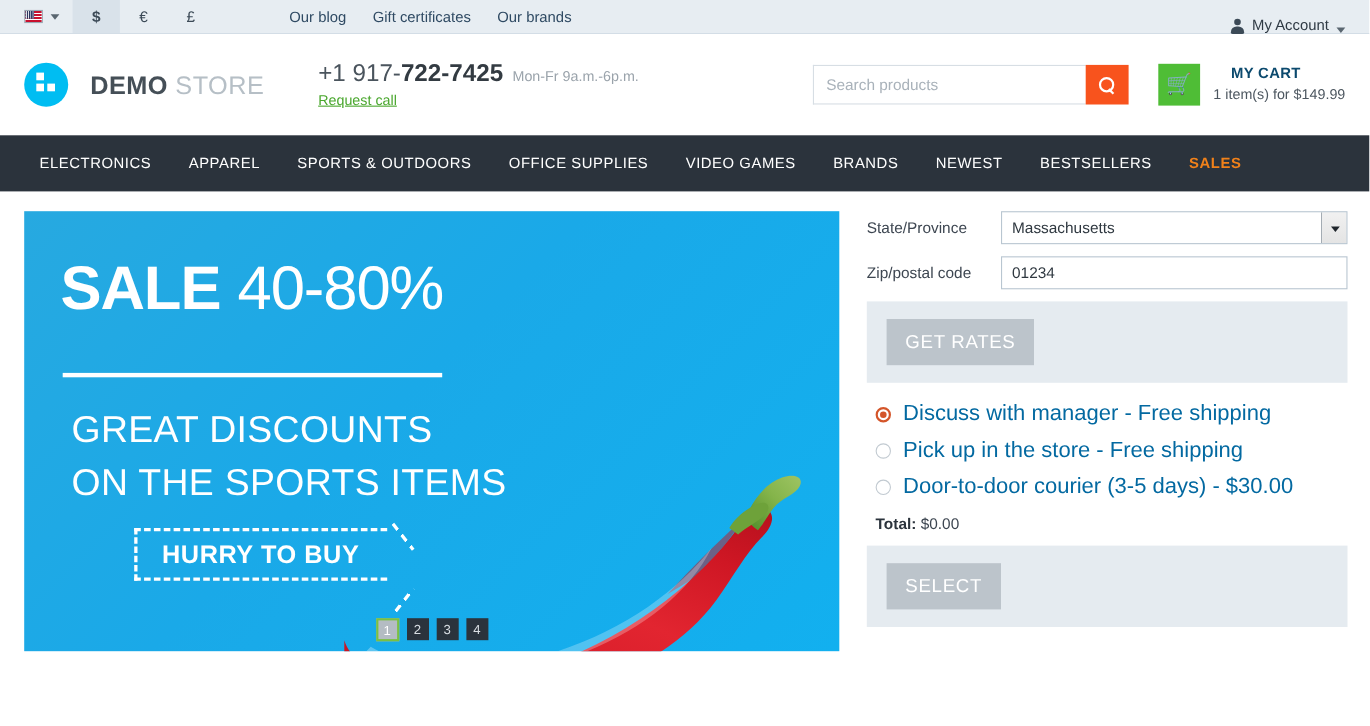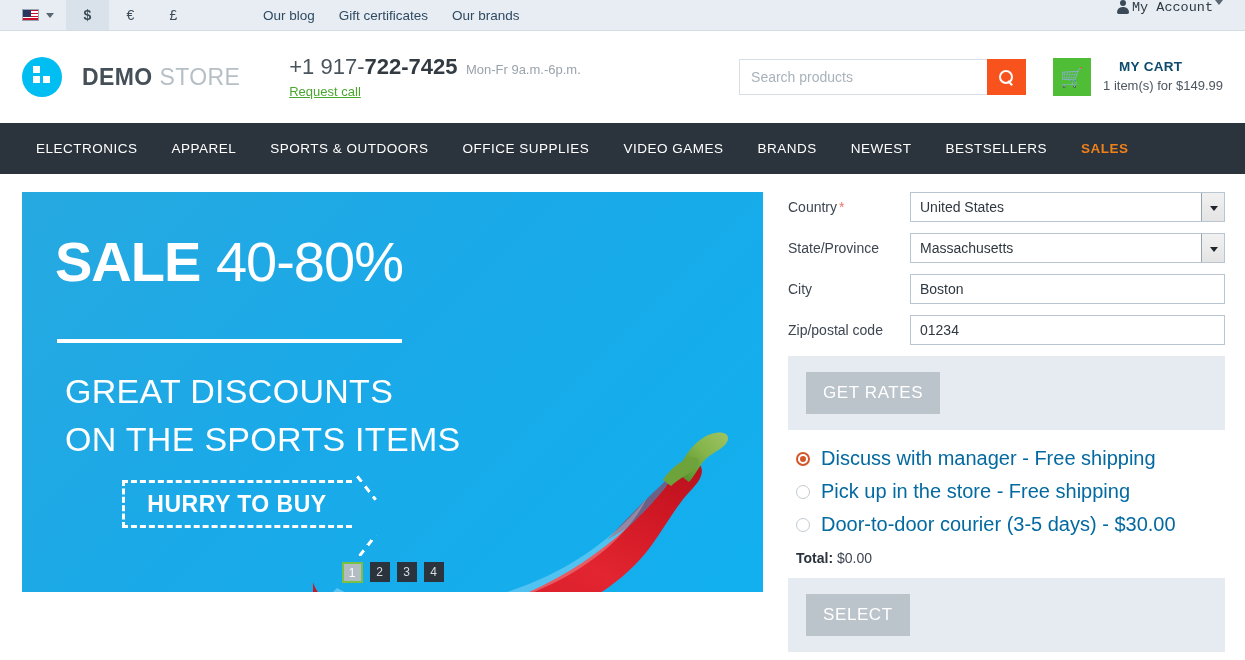--- a/index.html
+++ b/index.html
@@ -74,25 +74,24 @@
   .top-links {
     display: flex; align-items: center;
     gap: 24px;
     margin-left: 68px;
   }
   .top-links a {
     color: #2f4a63; text-decoration: none; font-size: 13.5px;
   }
   .topbar-right {
     margin-left: auto;
-    display: flex; align-items: flex-start;
+    display: flex; align-items: flex-end;
     padding-right: 22px;
-    gap: 2px;
-    cursor: pointer;
-    font-family: Liberation Mono, monospace;
+    gap: 7px;
+    cursor: pointer;
   }
   .user-icon {
     width: 13px; height: 13px;
     position: relative;
   }
   .user-icon::before {
     content: ""; position: absolute;
     left: 3.5px; top: 0; width: 6px; height: 6px;
     border-radius: 50%; background: #3c4a57;
   }
@@ -531,42 +530,30 @@
     <div class="slider-dots">
       <div class="dot active">1</div>
       <div class="dot">2</div>
       <div class="dot">3</div>
       <div class="dot">4</div>
     </div>
   </div>
 
   <div class="ship-panel">
 
-    <div class="form-row">
-      <span class="lbl"><span>Country</span><span class="req">*</span></span>
-      <span class="select-wrap">
-        <select class="field">
-          <option>United States</option>
-        </select>
-      </span>
-    </div>
 
     <div class="form-row">
       <span class="lbl">State/Province</span>
       <span class="select-wrap">
         <select class="field">
           <option>Massachusetts</option>
         </select>
       </span>
     </div>
 
-    <div class="form-row">
-      <span class="lbl">City</span>
-      <input class="field" type="text" value="Boston" style="">
-    </div>
 
     <div class="form-row">
       <span class="lbl">Zip/postal code</span>
       <input class="field" type="text" value="01234" style="">
     </div>
 
     <div class="rates-box">
       <button class="btn-flat">GET RATES</button>
     </div>
 

